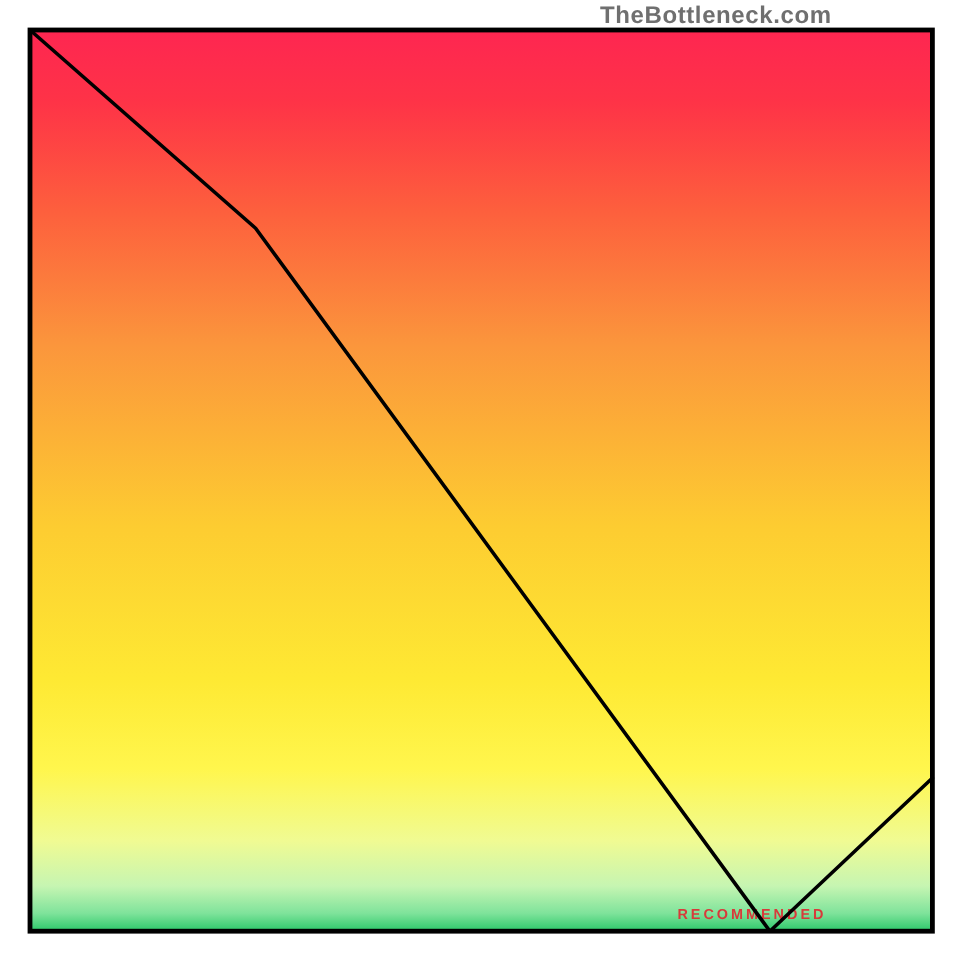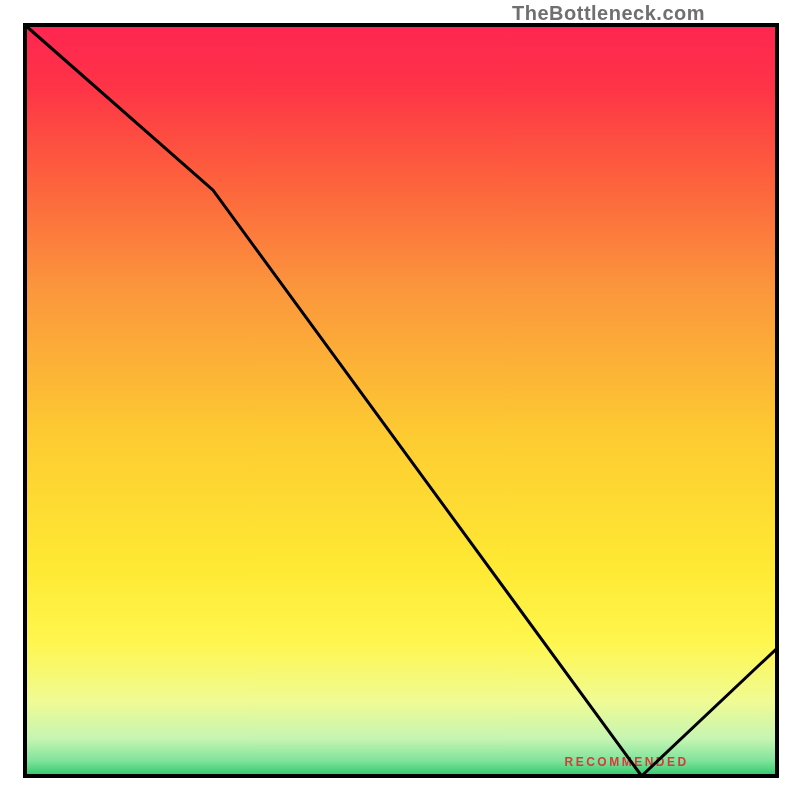--- a/index.html
+++ b/index.html
@@ -8,21 +8,20 @@
     width: 800px;
     height: 800px;
     background: #ffffff;
     font-family: Arial, Helvetica, sans-serif;
     overflow: hidden;
   }
   .chart-wrap {
     position: relative;
     width: 701px;
     height: 800px;
-    padding-left: 12px;
   }
   .watermark {
     position: absolute;
     top: 2px;
     right: 8px;
     font-size: 20px;
     font-weight: 600;
     color: #6f6f6f;
     letter-spacing: 0.5px;
   }

